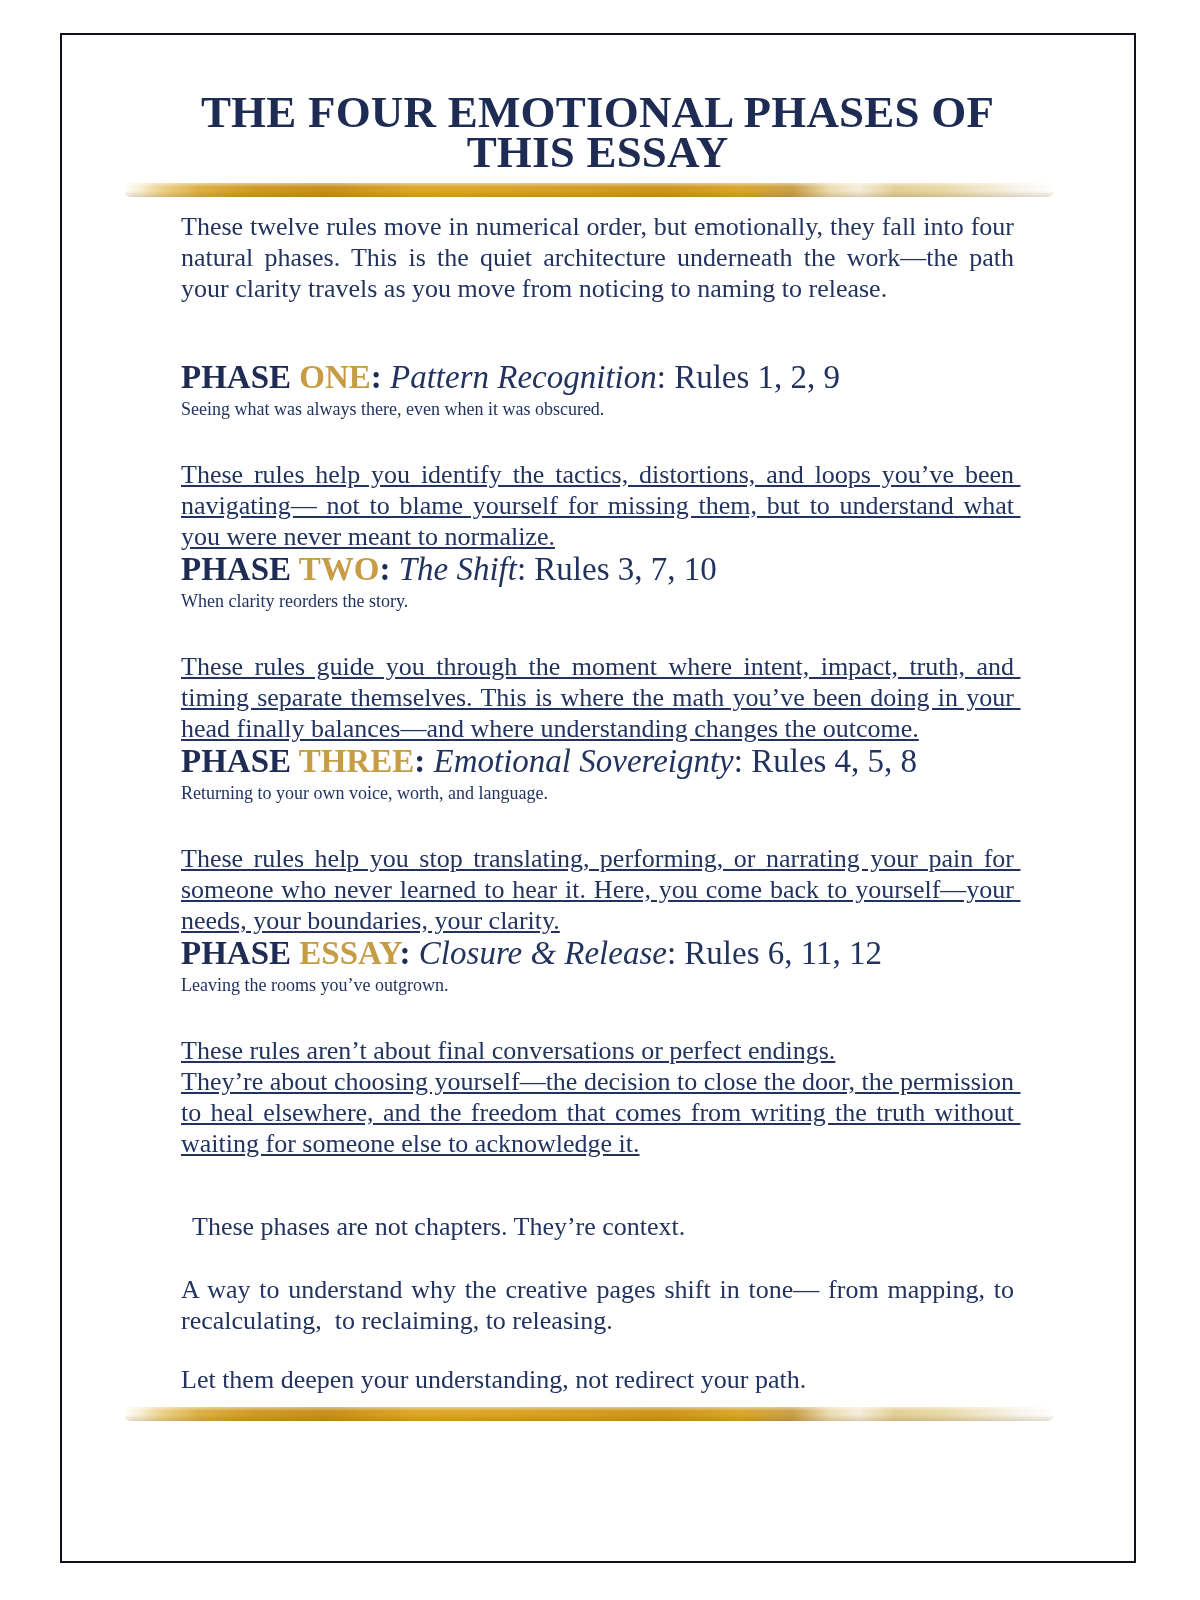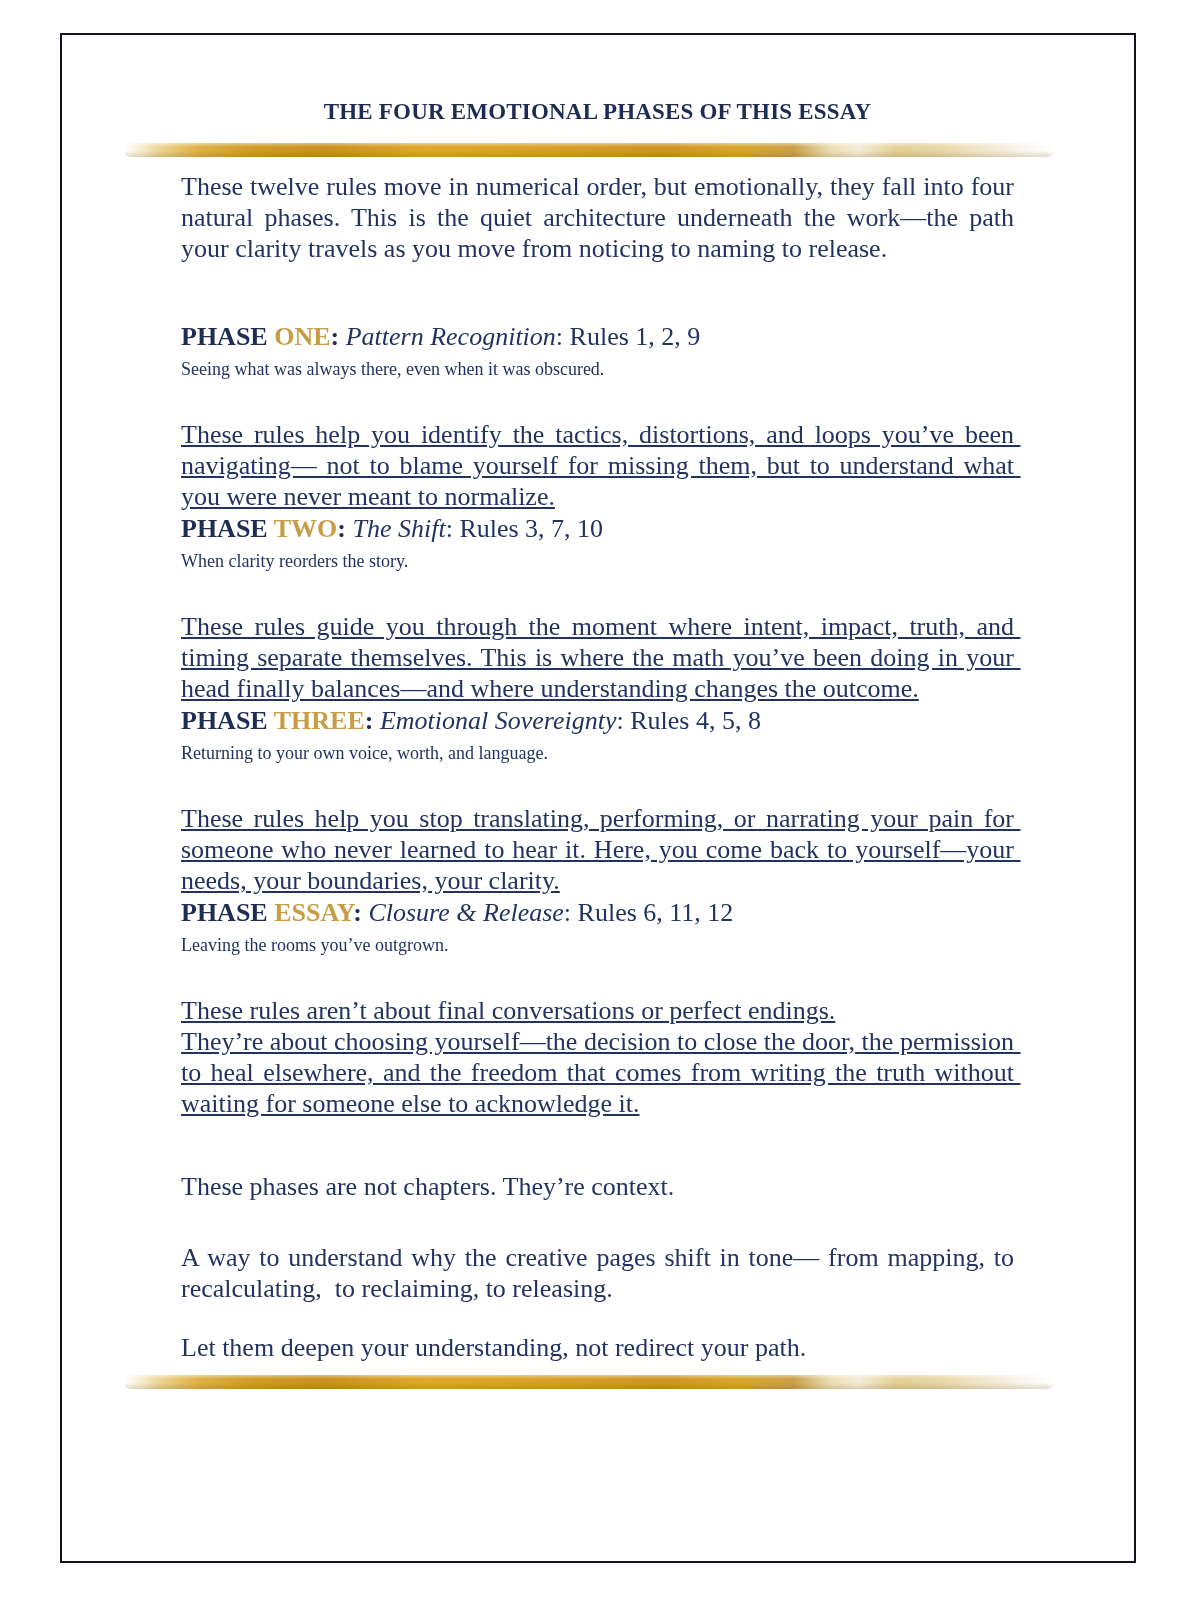--- a/index.html
+++ b/index.html
@@ -24,21 +24,21 @@
   }
   .content {
     position: absolute;
     left: 181px;
     top: 0;
     width: 833px;
     display: flow-root;
   }
   .title {
     margin: 92px 0 0 0;
-    font-size: 23px;
+    font-size: 45px;
     line-height: 40px;
     font-weight: 700;
     letter-spacing: 0.2px;
     text-align: center;
     color: #1e2c54;
   }
   .gold-rule {
     height: 14px;
     width: 930px;
     margin-left: -57px;
@@ -72,40 +72,40 @@
     font-size: 26px;
     line-height: 31px;
     text-align: justify;
     white-space: pre-wrap;
     color: #223360;
   }
   .intro { margin-top: 14px; }
   .phase { }
   .phase-first { margin-top: 56px; }
   .phase-head {
-    font-size: 26px;
+    font-size: 33px;
     line-height: 34px;
     font-weight: 700;
     color: #1e2c54;
     white-space: nowrap;
   }
   .ph-label { color: #1e2c54; font-weight: 700; }
   .ph-num { color: #c69c45; font-weight: 700; }
   .sep-a { color: #1e2c54; font-weight: 700; }
   .sep-b { color: #223360; font-weight: 400; }
   .ph-title { font-style: italic; font-weight: 400; color: #223360; }
   .ph-rules { font-weight: 400; color: #223360; }
   .phase-sub {
     font-size: 18px;
     line-height: 31px;
     color: #223360;
   }
   .phase .body { margin-top: 34px; text-decoration: underline; }
-  .closing-1 { margin-top: 52px; }
-  .closing-2 { margin-top: 40px; }
+  .closing-1 { margin-top: 52px; margin-left: 11px; }
+  .closing-2 { margin-top: 32px; }
   .closing-3 { margin-top: 28px; }
 </style>
 </head>
 <body>
 
 <div class="page">
   <div class="frame"></div>
 
   <div class="content">
 

